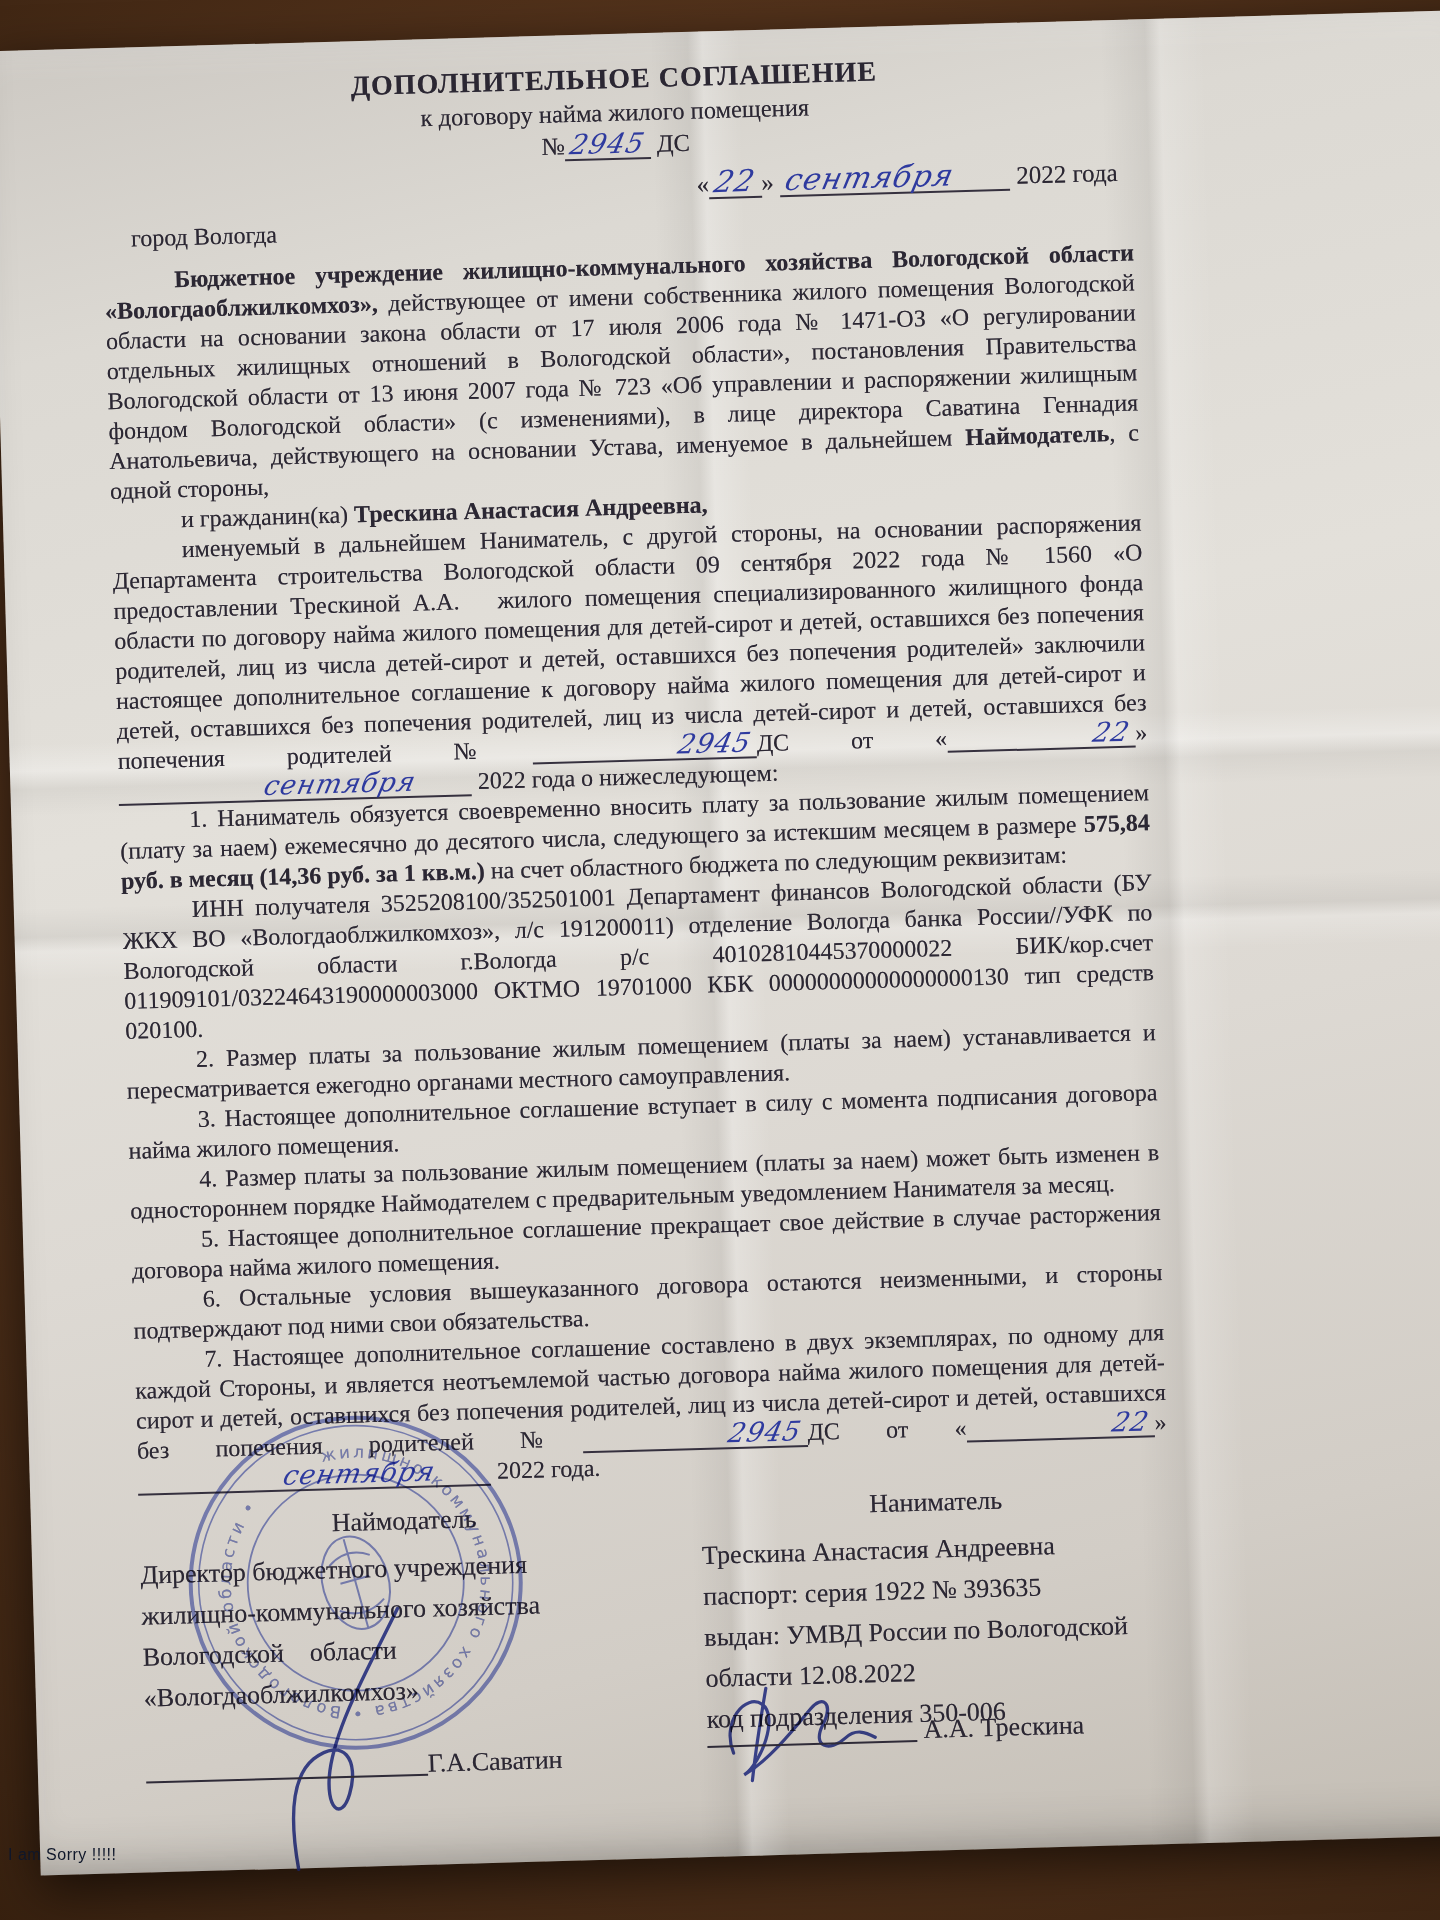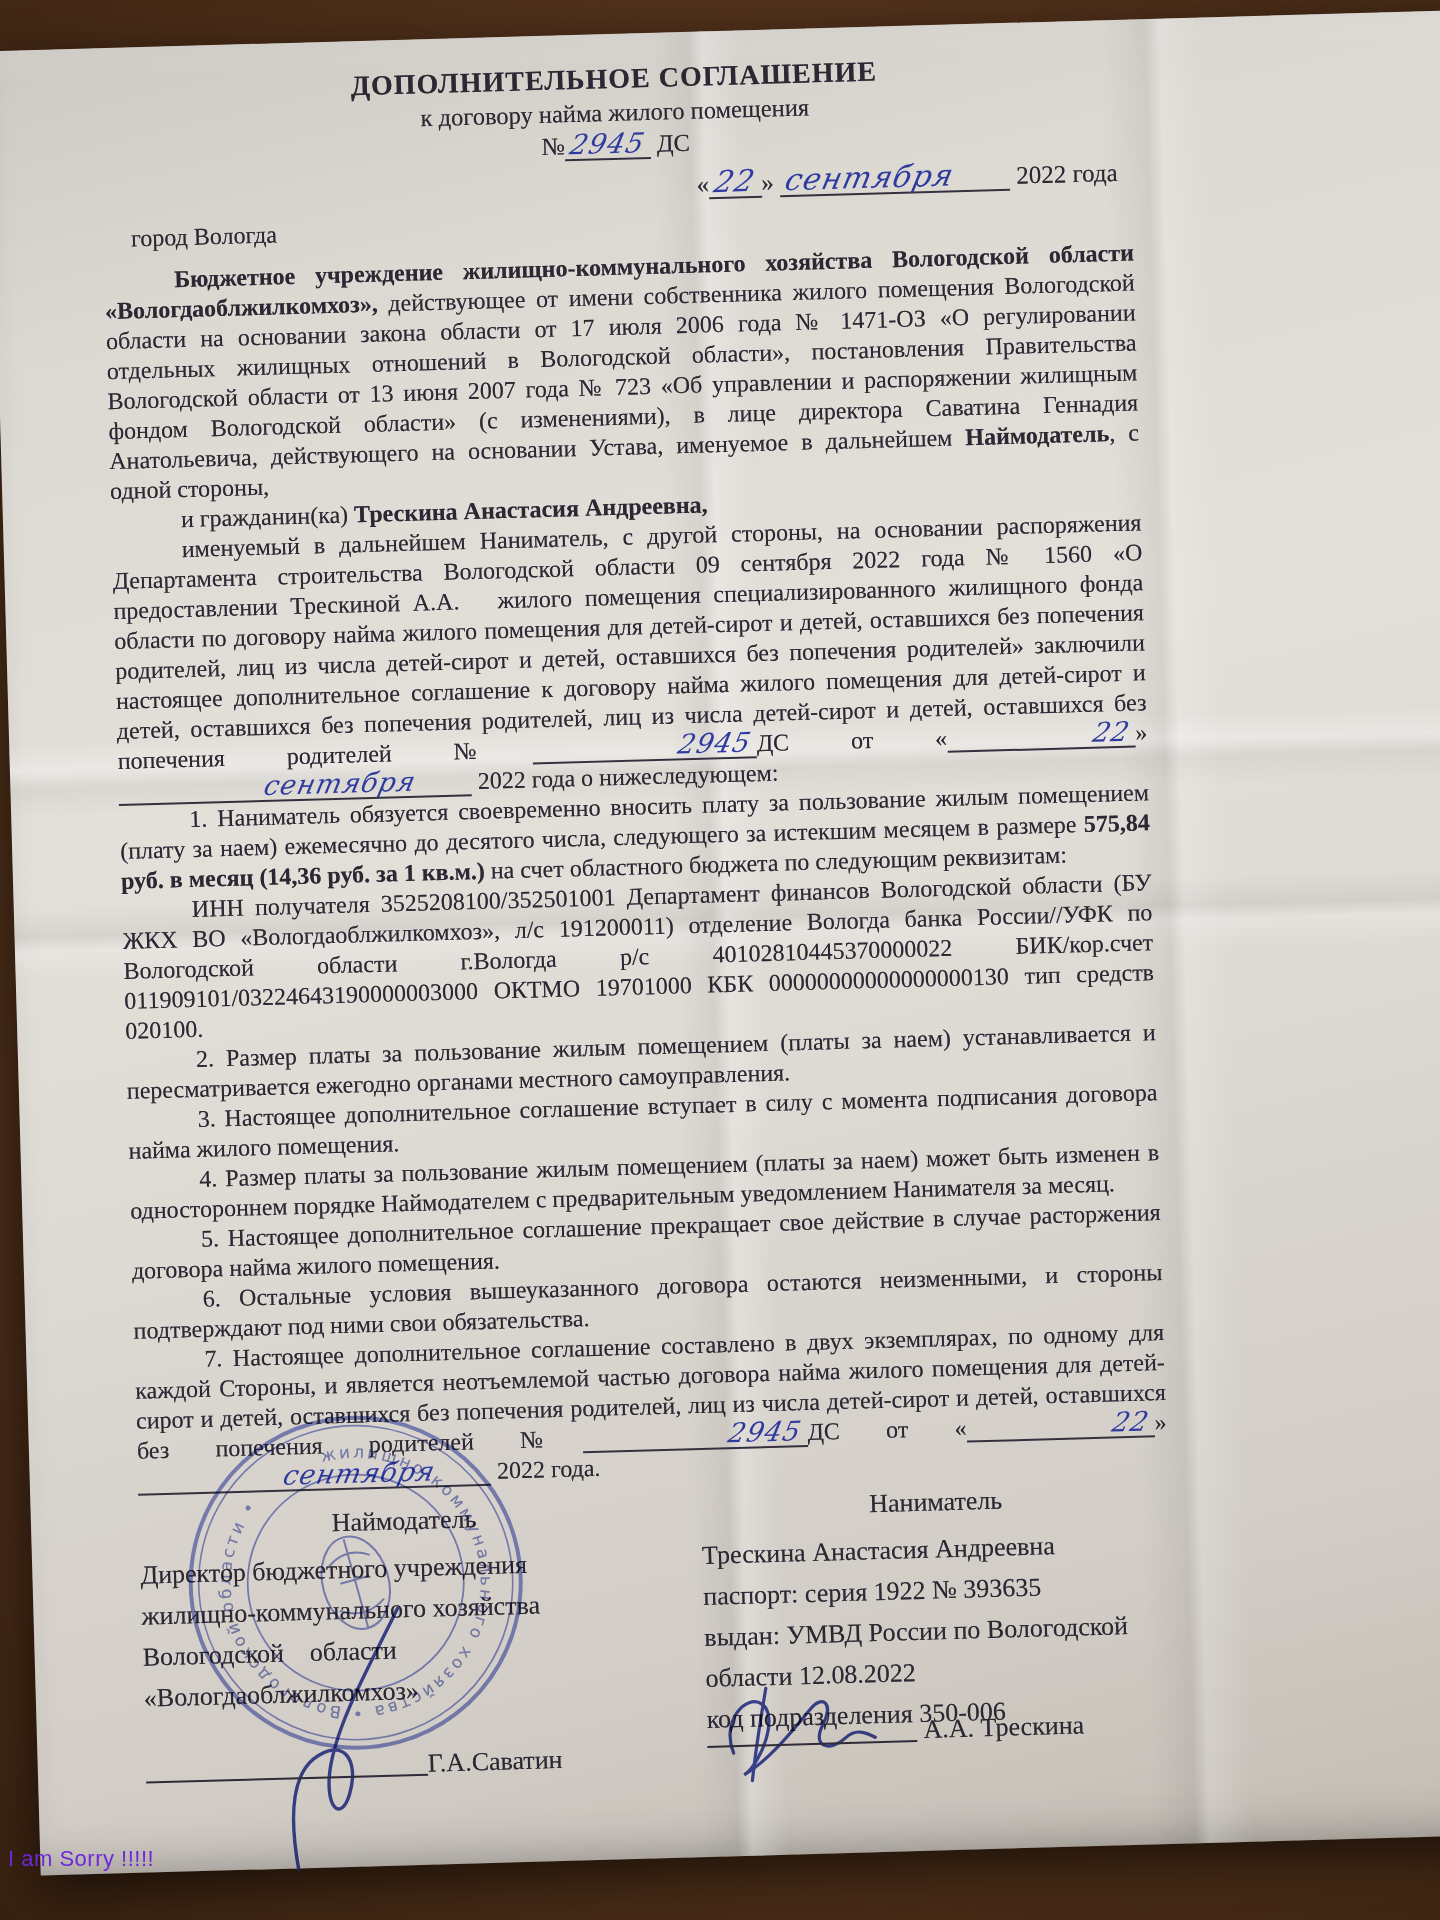--- a/index.html
+++ b/index.html
@@ -54,22 +54,22 @@
   .sig-name-line .rule{display:inline-block;border-bottom:2px solid #2f2b38;height:1em;vertical-align:-4px;}
   .left-line{left:0;top:248px;}
   .left-line .rule{width:282px;}
   .right-line{left:562px;top:228px;}
   .right-line .rule{width:210px;}
   .stamp{position:absolute;left:42px;top:-92px;opacity:.62;mix-blend-mode:multiply;transform:rotate(-14deg);}
   .ink{position:absolute;mix-blend-mode:multiply;}
   .ink-left{left:104px;top:104px;}
   .ink-right{left:560px;top:192px;}
   .overlay-caption{
-    position:absolute;left:8px;top:1846px;z-index:6;color:#6d28d9;
-    font-family:"Liberation Sans",sans-serif;font-size:22px;letter-spacing:.5px;text-align:center;
+    position:absolute;left:8px;top:1846px;z-index:6;color:#0f172a;
+    font-family:"Liberation Sans",sans-serif;font-size:16px;letter-spacing:.5px;text-align:center;
   }
 </style>
 </head>
 <body>
 
 <div class="paper">
   <div class="content">
 
     <div class="t-center doc-title">ДОПОЛНИТЕЛЬНОЕ СОГЛАШЕНИЕ</div>
     <div class="t-center doc-sub">к договору найма жилого помещения</div>

